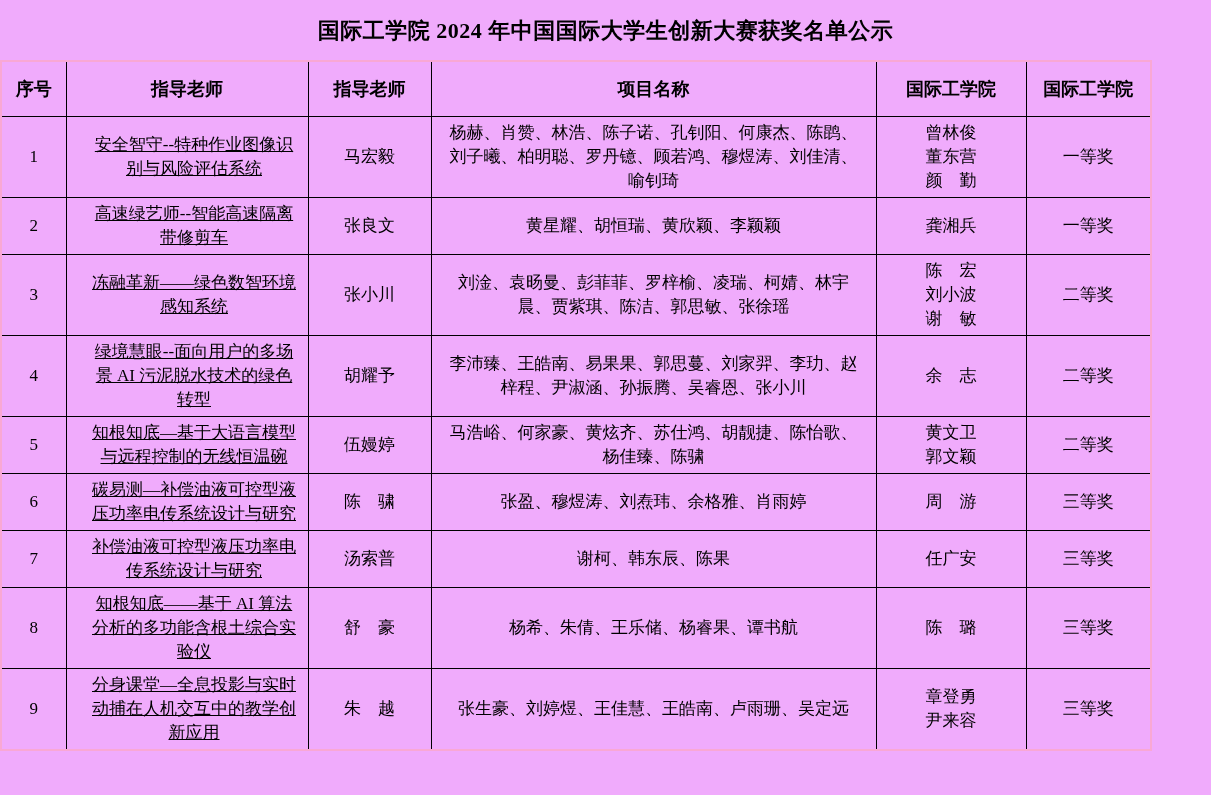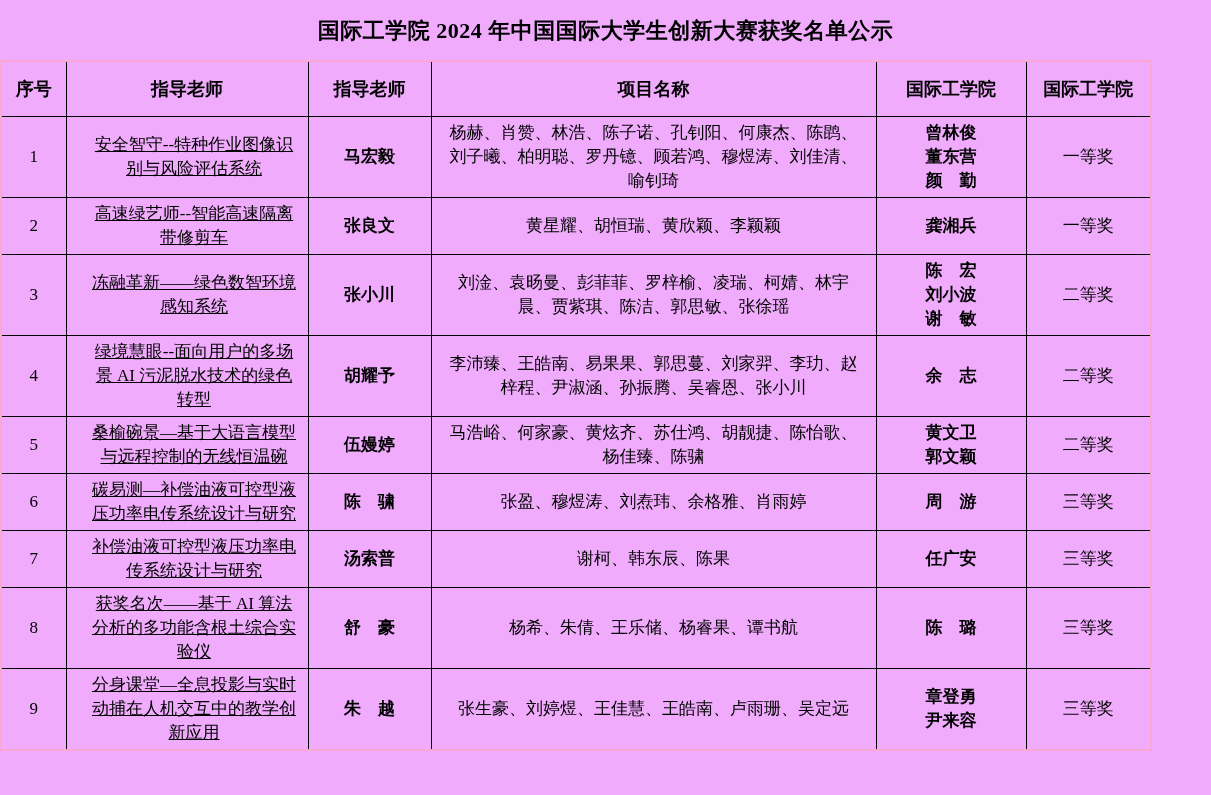--- a/index.html
+++ b/index.html
@@ -44,21 +44,21 @@
     height: 55px;
   }
   col.c-no      { width: 65px; }
   col.c-project { width: 242px; }
   col.c-leader  { width: 123px; }
   col.c-team    { width: 445px; }
   col.c-advisor { width: 150px; }
   col.c-award   { width: 125px; }
   td.cell-project { padding-left: 24px; padding-right: 10px; text-decoration: underline; }
   td.cell-team    { padding-left: 14px; padding-right: 14px; }
-  td.cell-advisor, td.cell-leader { white-space: pre-line; font-weight: bold; }
+  td.cell-advisor, td.cell-leader { white-space: pre-line; }
 </style>
 </head>
 <body>
 
 <div class="page">
   <div class="title">国际工学院 2024 年中国国际大学生创新大赛获奖名单公示</div>
 
   <table class="awards-table">
     <colgroup>
       <col class="c-no">
@@ -110,21 +110,21 @@
         <tr>
           <td class="cell-no">4</td>
           <td class="cell-project">绿境慧眼--面向用户的多场景 AI 污泥脱水技术的绿色转型</td>
           <td class="cell-leader">胡耀予</td>
           <td class="cell-team">李沛臻、王皓南、易果果、郭思蔓、刘家羿、李玏、赵梓程、尹淑涵、孙振腾、吴睿恩、张小川</td>
           <td class="cell-advisor">余　志</td>
           <td class="cell-award">二等奖</td>
         </tr>
         <tr>
           <td class="cell-no">5</td>
-          <td class="cell-project">桑榆碗景—基于大语言模型与远程控制的无线恒温碗</td>
+          <td class="cell-project">知根知底—基于大语言模型与远程控制的无线恒温碗</td>
           <td class="cell-leader">伍嫚婷</td>
           <td class="cell-team">马浩峪、何家豪、黄炫齐、苏仕鸿、胡靓捷、陈怡歌、杨佳臻、陈骕</td>
           <td class="cell-advisor">黄文卫
 郭文颖</td>
           <td class="cell-award">二等奖</td>
         </tr>
         <tr>
           <td class="cell-no">6</td>
           <td class="cell-project">碳易测—补偿油液可控型液压功率电传系统设计与研究</td>
           <td class="cell-leader">陈　骕</td>
@@ -135,21 +135,21 @@
         <tr>
           <td class="cell-no">7</td>
           <td class="cell-project">补偿油液可控型液压功率电传系统设计与研究</td>
           <td class="cell-leader">汤索普</td>
           <td class="cell-team">谢柯、韩东辰、陈果</td>
           <td class="cell-advisor">任广安</td>
           <td class="cell-award">三等奖</td>
         </tr>
         <tr>
           <td class="cell-no">8</td>
-          <td class="cell-project">获奖名次——基于 AI 算法分析的多功能含根土综合实验仪</td>
+          <td class="cell-project">知根知底——基于 AI 算法分析的多功能含根土综合实验仪</td>
           <td class="cell-leader">舒　豪</td>
           <td class="cell-team">杨希、朱倩、王乐储、杨睿果、谭书航</td>
           <td class="cell-advisor">陈　璐</td>
           <td class="cell-award">三等奖</td>
         </tr>
         <tr>
           <td class="cell-no">9</td>
           <td class="cell-project">分身课堂—全息投影与实时动捕在人机交互中的教学创新应用</td>
           <td class="cell-leader">朱　越</td>
           <td class="cell-team">张生豪、刘婷煜、王佳慧、王皓南、卢雨珊、吴定远</td>

